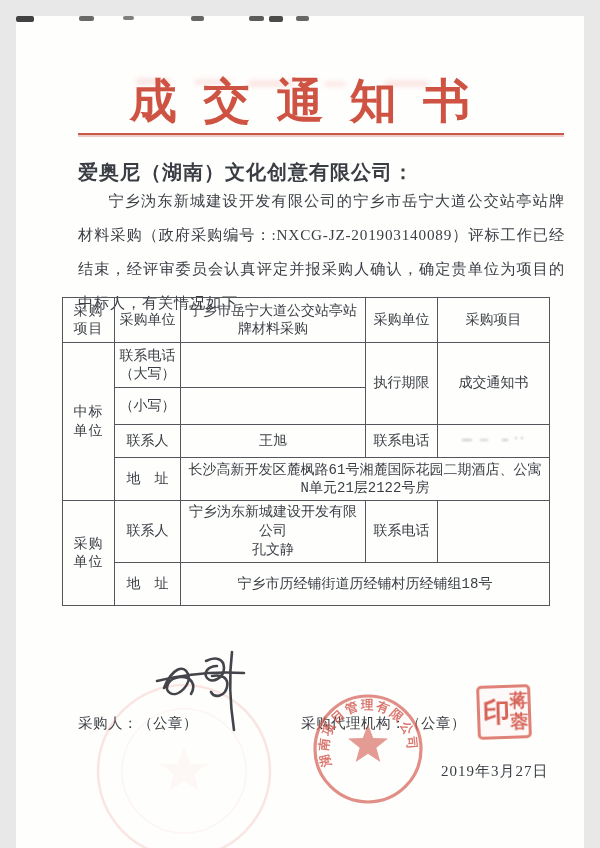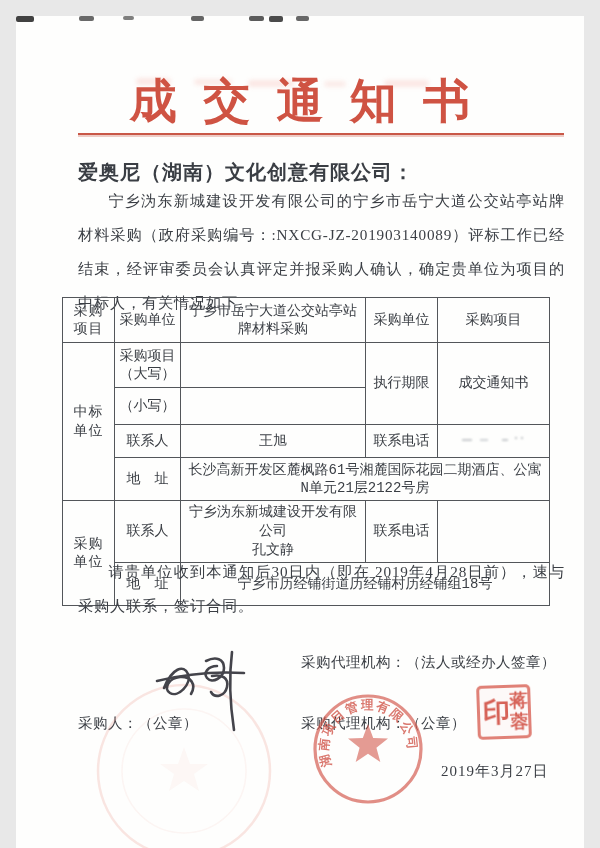--- a/index.html
+++ b/index.html
@@ -111,21 +111,21 @@
     <tbody>
       <tr>
         <td class="grp h40">采购项目</td>
         <td>采购单位</td>
         <td>宁乡市岳宁大道公交站亭站牌材料采购</td>
         <td>采购单位</td>
         <td>采购项目</td>
       </tr>
       <tr>
         <td class="grp" rowspan="4">中标单位</td>
-        <td class="h40">采购项目（大写）</td>
+        <td class="h40">联系电话（大写）</td>
         <td></td>
         <td rowspan="2">执行期限</td>
         <td rowspan="2">成交通知书</td>
       </tr>
       <tr>
         <td class="h32">（小写）</td>
         <td></td>
       </tr>
       <tr>
         <td class="h28">联系人</td>
@@ -147,23 +147,21 @@
         <td>联系电话</td>
         <td></td>
       </tr>
       <tr>
         <td class="h38">地　址</td>
         <td colspan="3">宁乡市历经铺街道历经铺村历经铺组18号</td>
       </tr>
     </tbody>
   </table>
 
-  <div class="para para-notice">请贵单位收到本通知后30日内（即在 2019年4月28日前），速与采购人联系，签订合同。</div>
-
-  <div class="sig-label" style="left:285px;top:637px;">采购代理机构：（法人或经办人签章）</div>
+
   <div class="sig-label" style="left:285px;top:698px;">采购代理机构：（公章）</div>
   <div class="sig-label" style="left:62px;top:698px;">采购人：（公章）</div>
 
   <div class="date">2019年3月27日</div>
 
   <svg class="overlay" viewBox="0 0 600 848">
 
     <g opacity="0.55">
       <circle cx="168" cy="755" r="86" fill="none" stroke="rgba(238,172,162,0.55)" stroke-width="2.5" filter="blur(0.6px)"></circle>
       <circle cx="168" cy="755" r="62" fill="none" stroke="rgba(238,172,162,0.22)" stroke-width="1.5"></circle>

